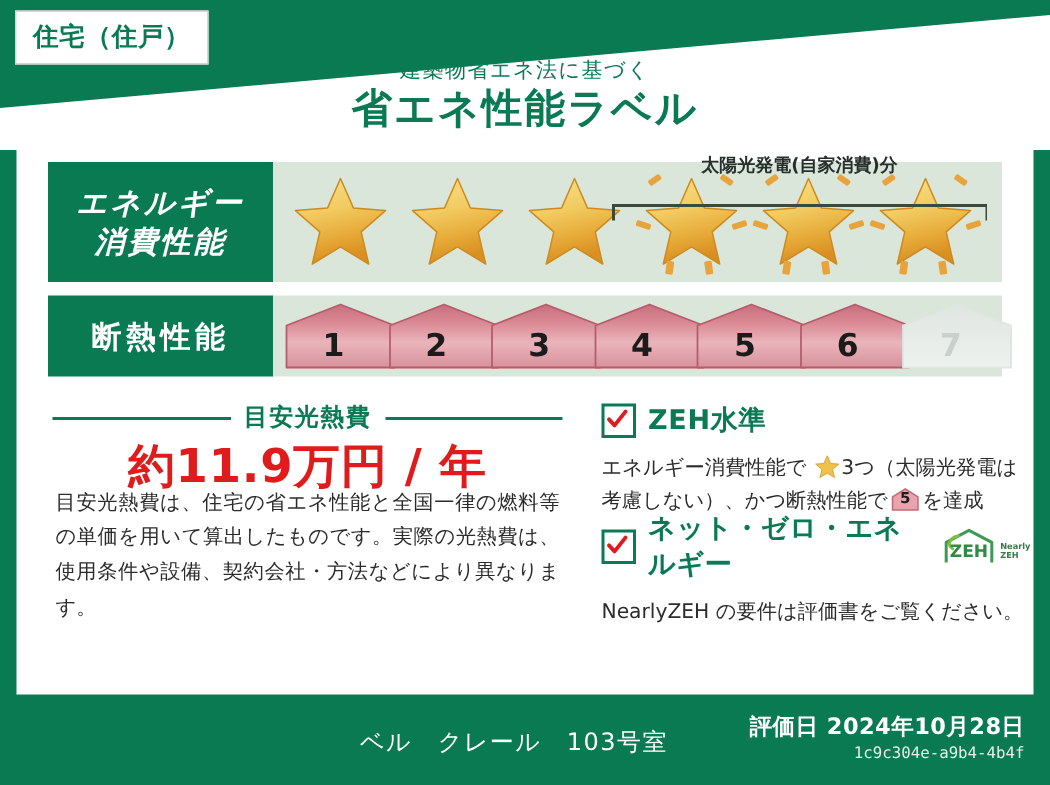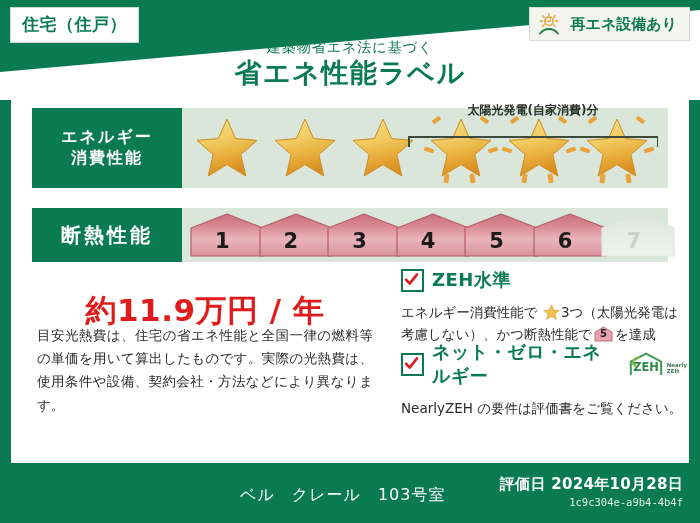--- a/index.html
+++ b/index.html
@@ -52,24 +52,24 @@
   
   .perf-row{position:absolute;left:21px;display:flex;align-items:stretch;}
   .perf-label{
     background:#0a7a52;color:#fff;font-weight:bold;
     display:flex;flex-direction:column;align-items:center;justify-content:center;
     text-align:center;line-height:1.3;letter-spacing:2px;
   }
   .perf-track{background:#d9e6d9;position:relative;}
 
   #row-energy{top:8px;}
-  #row-energy .perf-label{width:150px;height:80px;font-size:16px;}
+  #row-energy .perf-label{width:150px;height:80px;font-size:20px;font-style:italic;}
   #row-energy .perf-track{width:486px;height:80px;}
 
-  #row-insul{top:108px;}
+  #row-insul{top:97px;}
   #row-insul .perf-label{width:150px;height:54px;font-size:20px;letter-spacing:3px;}
   #row-insul .perf-track{width:486px;height:54px;}
 
   
   .stars{position:absolute;left:0;top:0;width:486px;height:80px;display:flex;align-items:center;padding-left:6px;box-sizing:border-box;}
   .star-cell{position:relative;width:78px;height:72px;display:flex;align-items:center;justify-content:center;}
   .star-svg{width:68px;height:64px;display:block;}
   .spark{position:absolute;background:#e8a33d;border-radius:1px;}
 
   
@@ -163,37 +163,20 @@
 
 <div id="label">
 
   <div class="header">
     <div class="hdr-green"></div>
     <div class="hdr-white-wedge"></div>
   </div>
 
   <div class="badge-housing">住宅（住戸）</div>
 
-  <div class="badge-solar">
-    <svg class="sun-ico" viewBox="0 0 26 24">
-      <g stroke="#e8a33d" stroke-width="1.4" stroke-linecap="round">
-        <line x1="11" y1="1.5" x2="11" y2="4"></line>
-        <line x1="4.8" y1="3.6" x2="6.3" y2="5.6"></line>
-        <line x1="17.2" y1="3.6" x2="15.7" y2="5.6"></line>
-        <line x1="2.2" y1="9" x2="4.6" y2="9"></line>
-        <line x1="19.8" y1="9" x2="17.4" y2="9"></line>
-        <line x1="4.4" y1="14.4" x2="6.2" y2="12.8"></line>
-        <line x1="17.6" y1="14.4" x2="15.8" y2="12.8"></line>
-      </g>
-      <circle cx="11" cy="9.3" r="4.2" fill="none" stroke="#e8a33d" stroke-width="1.6"></circle>
-      <path d="M8.8 9.3 h3.1 a1.5 1.5 0 0 0 0 -2.3" fill="none" stroke="#e8a33d" stroke-width="1.3"></path>
-      <path d="M2 21.5 C 7 15.5, 15 15.5, 20 21.5" fill="none" stroke="#1f7a3a" stroke-width="1.8" stroke-linecap="round"></path>
-    </svg>
-    <span>再エネ設備あり</span>
-  </div>
 
   <div class="title-wrap">
     <div class="title-sub">建築物省エネ法に基づく</div>
     <div class="title-main">省エネ性能ラベル</div>
   </div>
 
   <div class="body-card">
 
     <div class="perf-row" id="row-energy">
       <div class="perf-label">
@@ -407,20 +390,25 @@
                   </linearGradient>
                 </defs>
                 <path d="M3 44 L3 16 L39 2 L75 16 L75 44 Z" fill="url(#hg7)" stroke="#dfe5e1" stroke-width="1.2" stroke-linejoin="round"></path>
               </svg>
               <span class="house-num off">7</span>
             </div>
           </div>
       </div>
     </div>
 
+    <div class="cost-head">
+      <span class="rule"></span>
+      <span class="txt">目安光熱費</span>
+      <span class="rule"></span>
+    </div>
     <div class="cost-value">約11.9万円 / 年</div>
     <div class="cost-note">目安光熱費は、住宅の省エネ性能と全国一律の燃料等の単価を用いて算出したものです。実際の光熱費は、使用条件や設備、契約会社・方法などにより異なります。</div>
 
     <div class="check-block" id="zeh-block">
       <div class="check-head">
         <span class="cbox">
           <svg viewBox="0 0 15 15">
             <path d="M2 7.6 L5.7 11.6 L13 2.4" fill="none" stroke="#e01b1b" stroke-width="2.6" stroke-linecap="round" stroke-linejoin="round"></path>
           </svg>
         </span>

